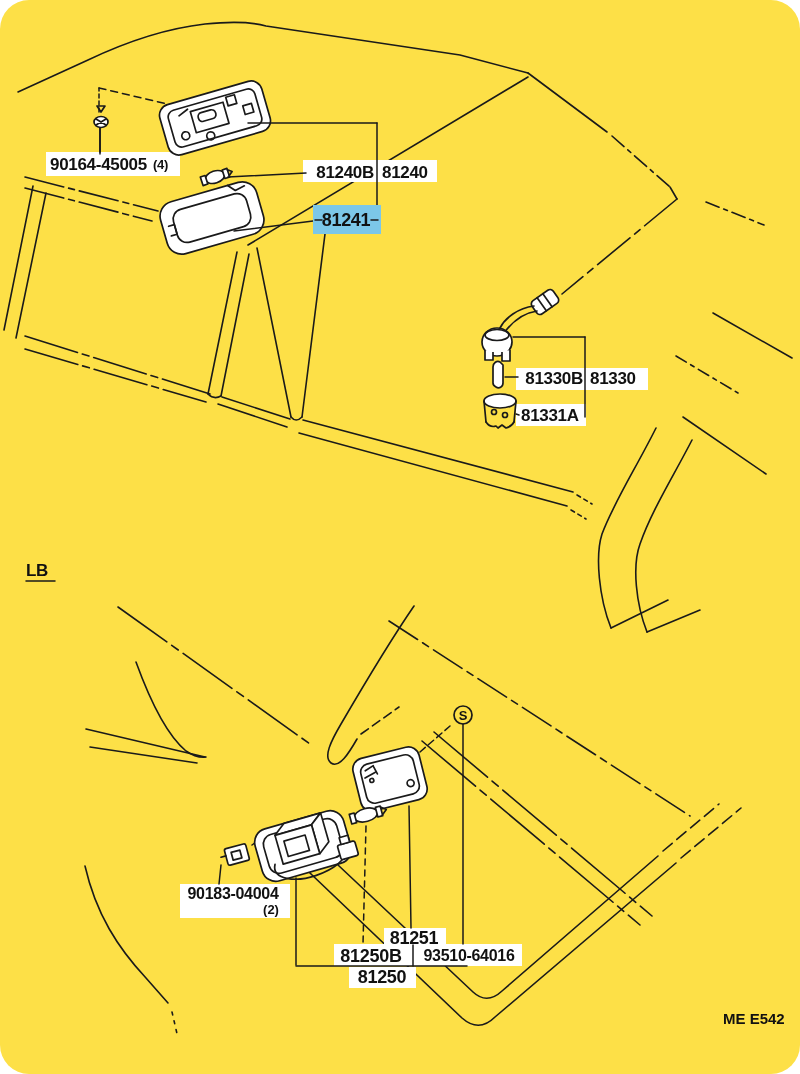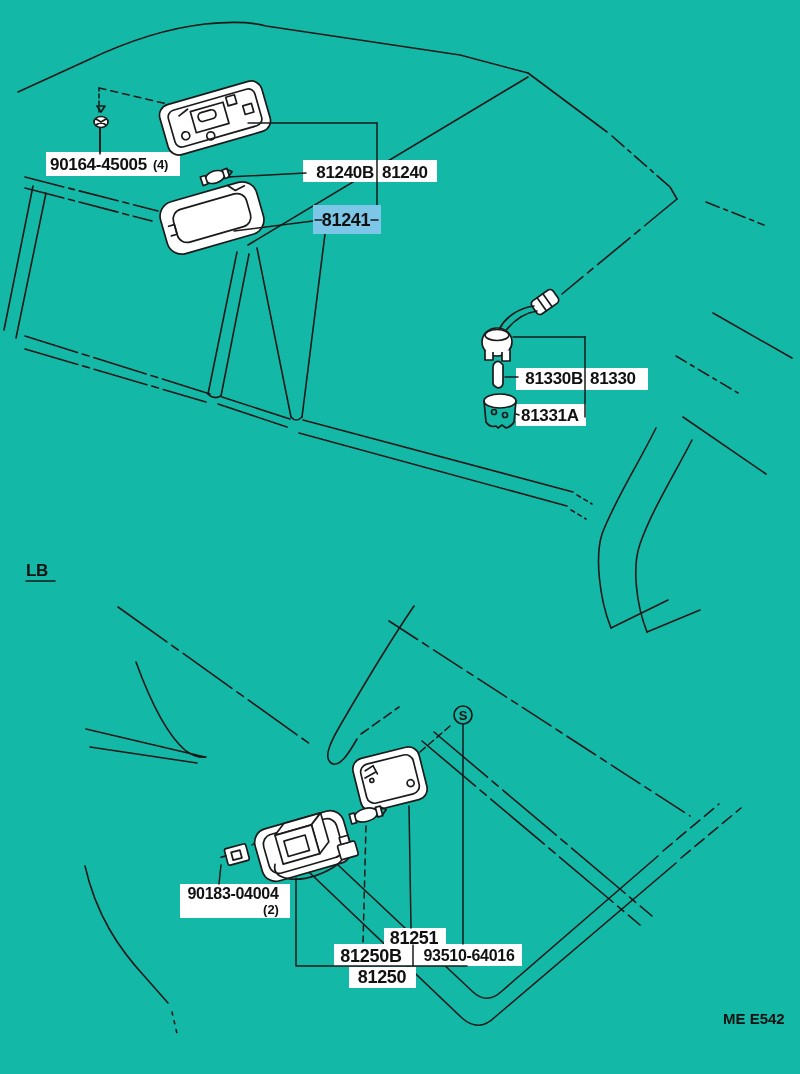--- a/index.html
+++ b/index.html
@@ -1,17 +1,17 @@
 <!DOCTYPE html>
 <html><head>
 <meta charset="utf-8">
 <style>
   html,body{margin:0;padding:0;background:#ffffff;}
-  .stage{position:relative;width:800px;height:1074px;background:#14b8a6;overflow:hidden;
-         font-family:"Liberation Sans",sans-serif;}
+  .stage{position:relative;width:800px;height:1074px;background:#fde047;overflow:hidden;
+         font-family:"Liberation Sans",sans-serif;border-radius:29px;}
   svg{position:absolute;left:0;top:0;}
   .ln{stroke:#1a1a1a;stroke-width:1.6;fill:none;stroke-linecap:round;stroke-linejoin:round;}
   .pt{stroke:#1a1a1a;stroke-width:1.7;fill:none;stroke-linecap:round;stroke-linejoin:round;}
   .ptf{stroke:#1a1a1a;stroke-width:1.7;fill:#ffffff;stroke-linejoin:round;}
   .ld{stroke:#1a1a1a;stroke-width:1.5;fill:none;stroke-linecap:round;}
   .lbl{font-weight:bold;fill:#111;letter-spacing:-0.3px;font-size:17px;}
   .lbl-lg{font-weight:bold;fill:#111;letter-spacing:-0.3px;font-size:18px;}
   .lbl-sm{font-weight:bold;fill:#111;letter-spacing:-0.3px;font-size:16px;}
   .qty{font-weight:bold;fill:#111;font-size:13px;}
   .wb{fill:#ffffff;stroke:none;}

